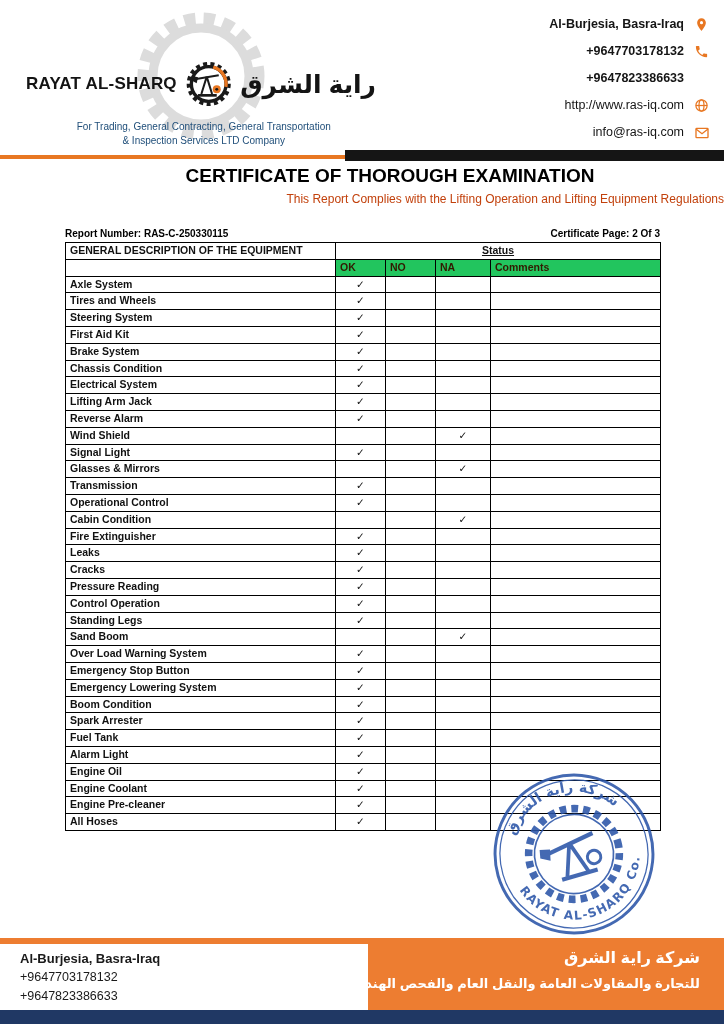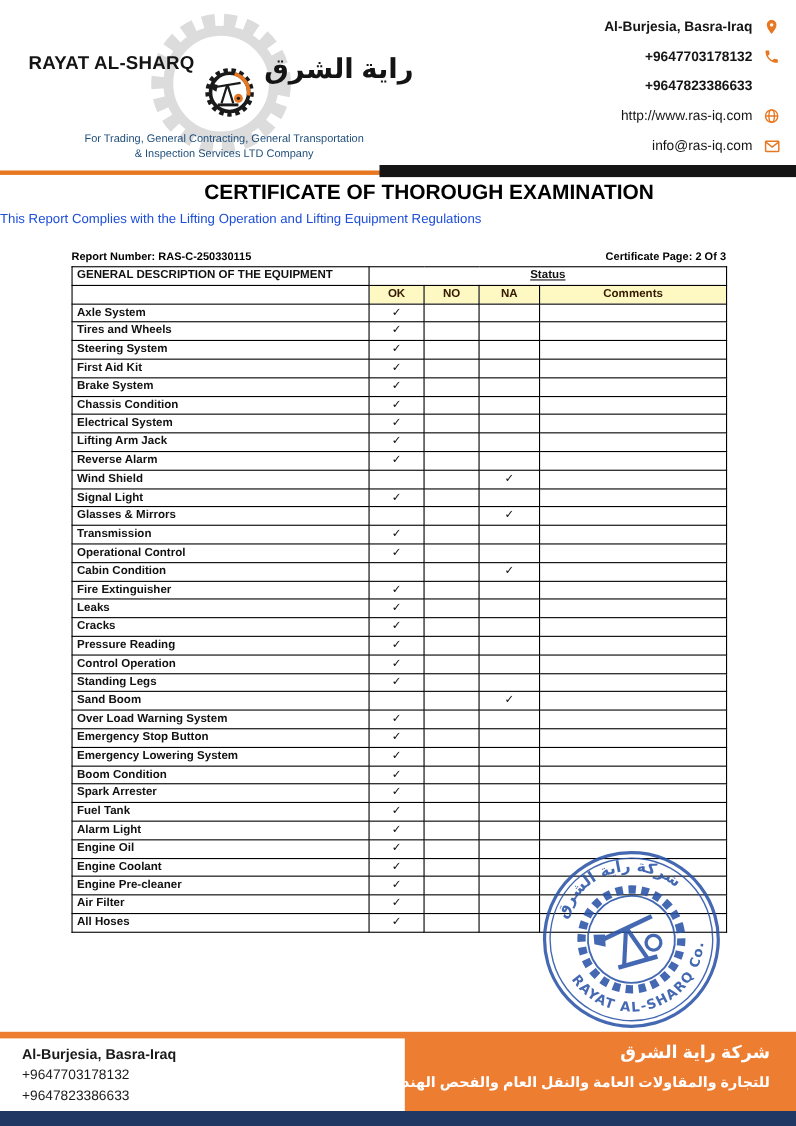--- a/index.html
+++ b/index.html
@@ -8,37 +8,37 @@
     font-family:"Liberation Sans","DejaVu Sans",sans-serif;color:#111;overflow:hidden;
   }
   
   .contact-block{position:absolute;top:16px;right:14px;display:flex;flex-direction:column;gap:10px;align-items:flex-end;}
   .contact-line{display:flex;align-items:center;gap:9px;font-size:12.5px;font-weight:bold;color:#151515;line-height:17px;}
   .contact-line:nth-child(4) .contact-text,
   .contact-line:nth-child(5) .contact-text{font-weight:normal;}
   .contact-icon{width:17px;height:17px;display:flex;align-items:center;justify-content:center;}
   .logo-area{position:absolute;left:26px;top:8px;width:350px;height:148px;}
   .gear-watermark{position:absolute;left:100px;top:-4px;}
-  .logo-row{position:absolute;left:0;top:40px;width:100%;display:flex;justify-content:center;gap:7px;}
+  .logo-row{position:absolute;left:0;top:40px;width:100%;display:flex;align-items:center;justify-content:center;gap:7px;}
   .company-en{font-size:17px;font-weight:bold;letter-spacing:.2px;color:#141414;white-space:nowrap;}
   .company-ar{font-size:25px;font-weight:bold;color:#141414;white-space:nowrap;}
   .tagline{position:absolute;left:-6px;top:112px;width:105%;text-align:center;color:#1F4E79;font-weight:normal;font-size:10px;line-height:13.5px;}
   .divider-orange{position:absolute;left:0;top:155px;width:724px;height:4px;background:#E87722;}
   .divider-black{position:absolute;left:345px;top:150px;width:379px;height:11px;background:#151515;}
   
   .doc-title{position:absolute;left:0;top:165px;width:100%;text-align:center;font-size:19px;font-weight:bold;color:#000;padding-left:28px;}
-  .doc-subtitle{position:absolute;left:0;top:192px;width:100%;text-align:left;font-size:12px;color:#1d4ed8;}
+  .doc-subtitle{position:absolute;left:0;top:192px;width:100%;text-align:right;font-size:12px;color:#c2410c;}
   
   .report-line{position:absolute;left:65px;top:228px;width:595px;display:flex;justify-content:space-between;font-size:10px;font-weight:bold;color:#000;}
   
   .equip-table{position:absolute;left:65px;top:242px;width:595px;border-collapse:collapse;table-layout:fixed;}
   .equip-table th,.equip-table td{border:1px solid #000;padding:0 4px;font-size:10.5px;line-height:15.8px;height:15.8px;overflow:hidden;white-space:nowrap;}
   .desc-header{font-weight:bold;text-align:left;font-size:10.5px;}
   .status-header{font-weight:bold;text-align:center;font-size:11px;text-decoration:underline;}
-  .col-head{background:#fef9c3;text-align:center;font-weight:bold;color:#331a00;margin-top:22px;}
+  .col-head{background:#22c55e;text-align:left;font-weight:bold;color:#331a00;margin-top:22px;}
   .item-cell{font-weight:bold;text-align:left;}
   .check-cell{text-align:center;font-weight:normal;font-size:11.5px;}
   
   .stamp{position:absolute;left:490px;top:770px;width:168px;height:168px;transform:rotate(-16deg);opacity:.88;}
   
   .footer{position:absolute;left:0;top:938px;width:724px;height:72px;background:#ED7D31;}
   .footer-white{position:absolute;left:0;top:6px;width:368px;height:66px;background:#fff;box-sizing:border-box;padding:5px 0 0 20px;}
   .footer-white .f-line{font-size:12.5px;line-height:19px;color:#1a1a1a;}
   .footer-white .f-line:first-child{font-weight:bold;font-size:13px;}
   .footer-ar{position:absolute;right:24px;top:9px;text-align:right;color:#fff;direction:rtl;}
@@ -373,27 +373,20 @@
           <td class="check-cell comments-cell"></td>
         </tr>
         <tr>
           <td class="item-cell">Engine Pre-cleaner</td>
           <td class="check-cell">✓</td>
           <td class="check-cell"></td>
           <td class="check-cell"></td>
           <td class="check-cell comments-cell"></td>
         </tr>
         <tr>
-          <td class="item-cell">Air Filter</td>
-          <td class="check-cell">✓</td>
-          <td class="check-cell"></td>
-          <td class="check-cell"></td>
-          <td class="check-cell comments-cell"></td>
-        </tr>
-        <tr>
           <td class="item-cell">All Hoses</td>
           <td class="check-cell">✓</td>
           <td class="check-cell"></td>
           <td class="check-cell"></td>
           <td class="check-cell comments-cell"></td>
         </tr>
       </tbody>
   </table>
 
   <svg class="stamp" viewBox="0 0 200 200">

